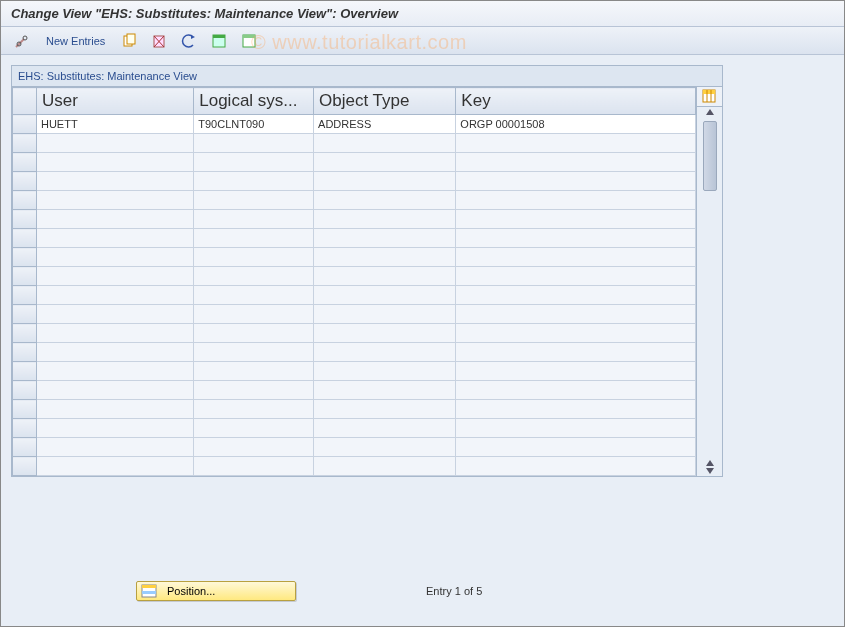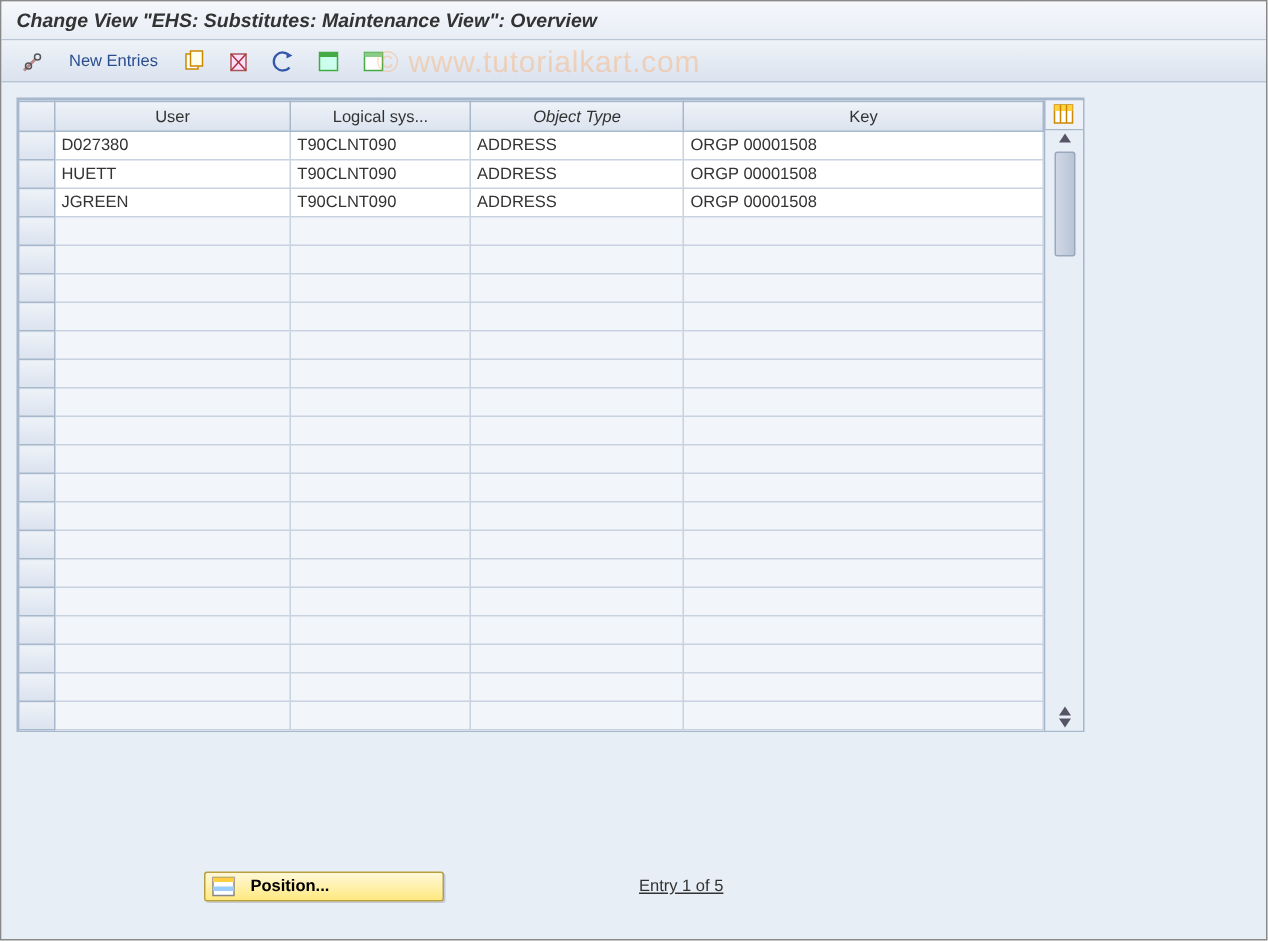--- a/index.html
+++ b/index.html
@@ -85,26 +85,26 @@
       border-top: 1px solid #a8b8cc;
     }
     .data-table {
       border-collapse: collapse;
       background: #fff;
       width: 686px;
     }
     .data-table th {
       background: linear-gradient(to bottom, #eef2f8, #dbe3ef);
       border: 1px solid #a8b8cc;
-      text-align: center;
+      text-align: left;
       font-weight: normal;
       padding: 3px 5px;
       color: #333;
       height: 20px;
-      font-size: 11px;
+      font-size: 17px;
     }
     .data-table th.selector-col {
       width: 16px;
       padding: 0;
     }
     .data-table td {
       border: 1px solid #c8d2e0;
       padding: 2px 4px;
       height: 19px;
       color: #333;
@@ -113,21 +113,21 @@
     .data-table td.selector {
       background: linear-gradient(to bottom, #eef2f8, #dbe3ef);
       border: 1px solid #a8b8cc;
       width: 16px;
     }
     .data-table td.empty {
       background: #f2f5fa;
     }
     .col-user { width: 105px; }
     .col-logsys { width: 80px; margin-top: 12px; }
-    .col-objtype { width: 95px; font-style: italic; }
+    .col-objtype { width: 95px; }
     .col-key { width: 160px; margin-left: 44px; }
     .table-side {
       width: 26px;
       background: linear-gradient(to bottom, #eef2f8, #dbe3ef);
       border-left: 1px solid #a8b8cc;
       display: flex;
       flex-direction: column;
     }
     .config-icon-cell {
       height: 20px;
@@ -178,24 +178,23 @@
       background: linear-gradient(to bottom, #fff8d8, #ffe980);
       border: 1px solid #b8a040;
       border-radius: 2px;
       padding: 2px 8px 2px 4px;
       display: flex;
       align-items: center;
       cursor: pointer;
       width: 160px;
       height: 20px;
       box-shadow: 1px 1px 0 rgba(0,0,0,0.15);
-      font-weight: bold;
     }
     .position-btn .icon { margin-right: 10px; }
-    .entry-text { color: #333; text-decoration: underline; }
+    .entry-text { color: #333; }
     
     svg { display: block; }
   </style>
 </head>
 <body>
 
 <div class="title-bar">
   <h1>Change View "EHS: Substitutes: Maintenance View": Overview</h1>
 </div>
 
@@ -251,49 +250,36 @@
           <rect x="2" y="2" width="12" height="12" fill="#fff" stroke="#4a4"></rect>
           <rect x="2" y="2" width="12" height="3" fill="#8c8"></rect>
         </svg>
     </span>
   </span>
   <span class="watermark">© www.tutorialkart.com</span>
 </div>
 
 <div class="content-area">
   <div class="panel">
+    <div class="panel-title">EHS: Substitutes: Maintenance View</div>
     <div class="table-wrap">
       <table class="data-table">
         <thead>
           <tr>
             <th class="selector-col"></th>
             <th class="col-user">User</th>
             <th class="col-logsys">Logical sys...</th>
             <th class="col-objtype">Object Type</th>
             <th class="col-key">Key</th>
           </tr>
         </thead>
         <tbody id="table-body">
             <tr>
               <td class="selector"></td>
-              <td>D027380</td>
-              <td>T90CLNT090</td>
-              <td>ADDRESS</td>
-              <td>ORGP 00001508</td>
-            </tr>
-            <tr>
-              <td class="selector"></td>
               <td>HUETT</td>
-              <td>T90CLNT090</td>
-              <td>ADDRESS</td>
-              <td>ORGP 00001508</td>
-            </tr>
-            <tr>
-              <td class="selector"></td>
-              <td>JGREEN</td>
               <td>T90CLNT090</td>
               <td>ADDRESS</td>
               <td>ORGP 00001508</td>
             </tr>
             <tr>
               <td class="selector"></td>
               <td class="empty"></td>
               <td class="empty"></td>
               <td class="empty"></td>
               <td class="empty"></td>

